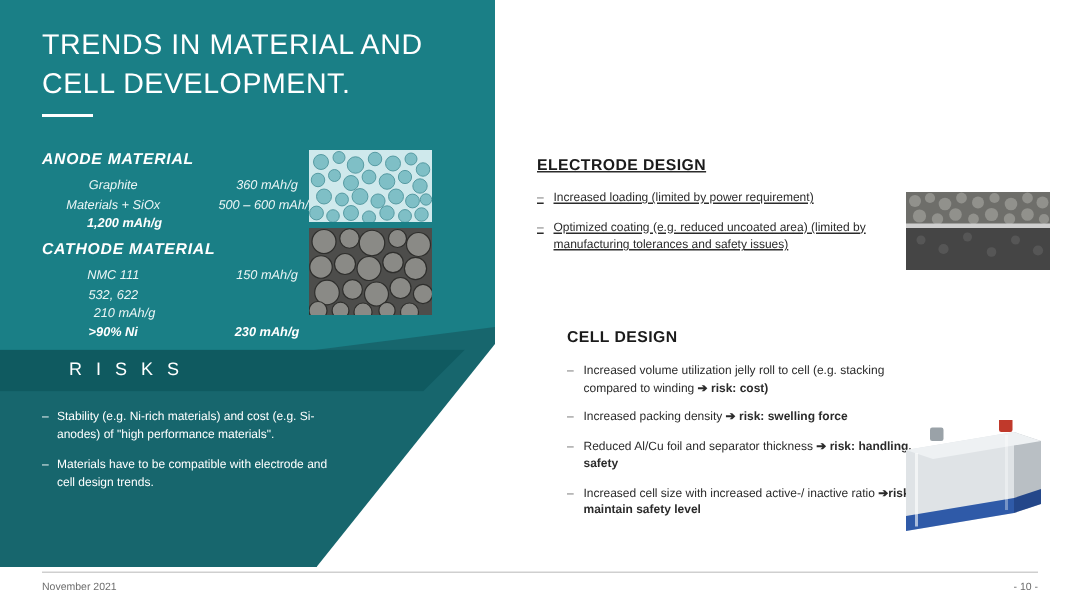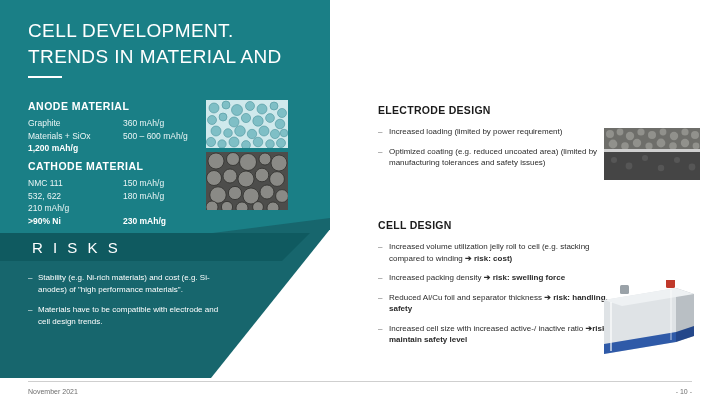--- a/index.html
+++ b/index.html
@@ -62,52 +62,54 @@
     top: 76px;
     width: 34px;
     height: 2px;
     background: #ffffff;
   }
 
   .mat-block {
     position: absolute;
     left: 28px;
     color: #ffffff;
+    font-style: italic;
   }
   .mat-head {
     font-size: 10.5px;
     font-weight: bold;
     letter-spacing: 0.5px;
     margin-bottom: 5px;
     color: #ffffff;
   }
   .mat-row {
     font-size: 8.5px;
     line-height: 12.5px;
     color: #eaf5f5;
     display: flex;
+    text-align: center;
   }
   .mat-row .name { width: 95px; }
   .mat-row .val  { width: 110px; }
   .mat-row.bold { font-weight: bold; color: #ffffff; }
 
   .risks-band {
     position: absolute;
     left: 0;
     top: 233px;
     width: 310px;
     height: 28px;
     background: #0f5a60;
     clip-path: polygon(0 0, 310px 0, 282px 28px, 0 28px);
   }
   .risks-label {
     position: absolute;
-    left: 32px;
+    left: 46px;
     top: 239px;
-    font-size: 15px;
+    font-size: 12px;
     letter-spacing: 3px;
     color: #ffffff;
     font-weight: 400;
   }
 
   .risk-list {
     position: absolute;
     left: 28px;
     top: 272px;
     width: 200px;
@@ -208,22 +210,22 @@
 </style>
 </head>
 <body>
 
 <div class="left-panel">
   <div class="panel-diagonal"></div>
   <div class="panel-wedge"></div>
 </div>
 
 <div class="slide-title">
+  <div>TRENDS IN MATERIAL AND</div>
   <div>CELL DEVELOPMENT.</div>
-  <div>TRENDS IN MATERIAL AND</div>
 </div>
 <div class="title-underline"></div>
 
 <div class="mat-block" style="top:100px;">
   <div class="mat-head">ANODE MATERIAL</div>
   <div class="mat-row">
     <span class="name">Graphite</span>
     <span class="val">360 mAh/g</span>
   </div>
   <div class="mat-row">
@@ -236,21 +238,20 @@
 </div>
 
 <div class="mat-block" style="top:160px;">
   <div class="mat-head">CATHODE MATERIAL</div>
   <div class="mat-row">
     <span class="name">NMC 111</span>
     <span class="val">150 mAh/g</span>
   </div>
   <div class="mat-row">
     <span class="name">532, 622</span>
-    <span class="val">180 mAh/g</span>
   </div>
   <div class="mat-row">
     <span class="val">210 mAh/g</span>
   </div>
   <div class="mat-row bold">
     <span class="name">&gt;90% Ni</span>
     <span class="val">230 mAh/g</span>
   </div>
 </div>
 
@@ -325,21 +326,21 @@
   <div class="risk-item">
     <span class="dash">–</span>
     <span>Stability (e.g. Ni-rich materials) and cost (e.g. Si-anodes) of "high performance materials".</span>
   </div>
   <div class="risk-item">
     <span class="dash">–</span>
     <span>Materials have to be compatible with electrode and cell design trends.</span>
   </div>
 </div>
 
-<div class="section" style="left:378px; top:104px; width:225px;">
+<div class="section" style="left:358px; top:104px; width:225px;text-decoration:underline;">
   <div class="section-head">ELECTRODE DESIGN</div>
   <div class="bullet">
     <span class="dash">–</span>
     <span>Increased loading (limited by power requirement)</span>
   </div>
   <div class="bullet">
     <span class="dash">–</span>
     <span>Optimized coating (e.g. reduced uncoated area) (limited by manufacturing tolerances and safety issues)</span>
   </div>
 </div>

